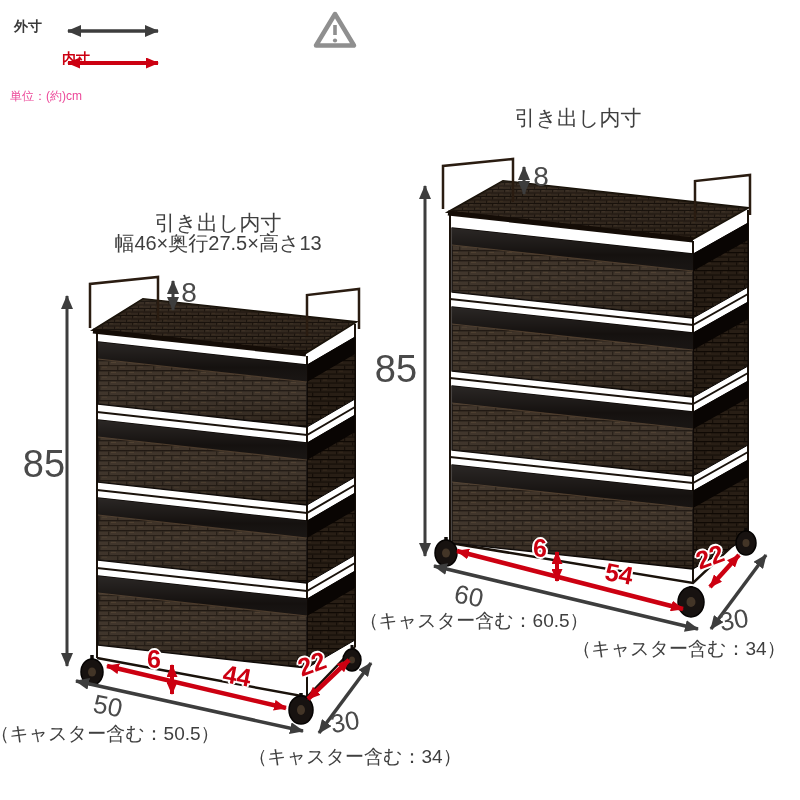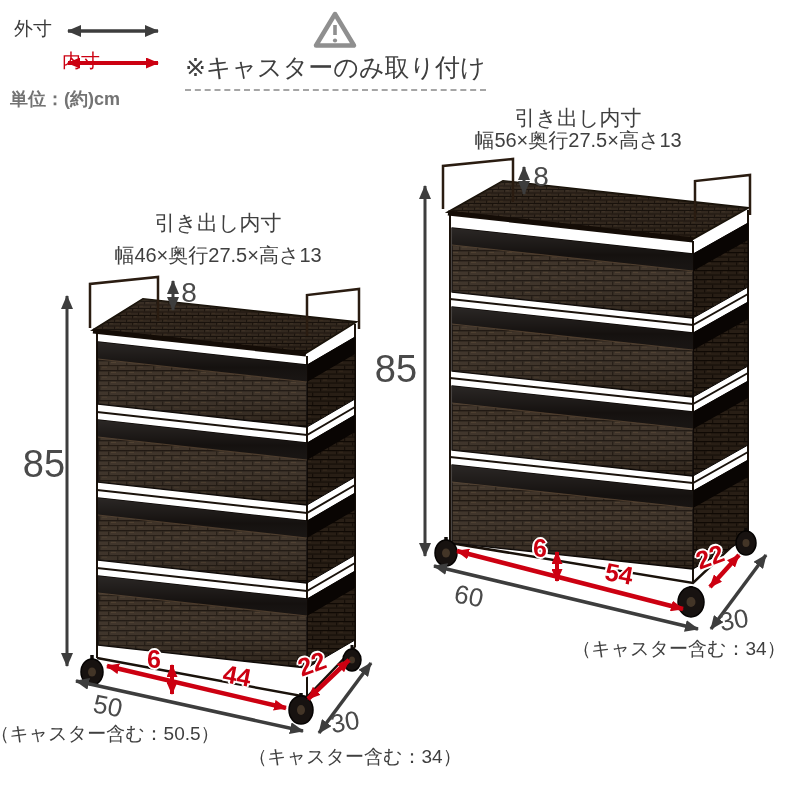--- a/index.html
+++ b/index.html
@@ -12,23 +12,23 @@
   .num{font-size:26px;color:#4a4a4a;}
   .num-lg{font-size:38px;color:#4a4a4a;}
   .num-md{font-size:28px;color:#4a4a4a;}
   .red{font-size:25px;font-weight:bold;color:#cc0011;
        text-shadow:2px 0 0 #fff,-2px 0 0 #fff,0 2px 0 #fff,0 -2px 0 #fff,
                    1px 1px 0 #fff,-1px -1px 0 #fff,1px -1px 0 #fff,-1px 1px 0 #fff;}
   .note{font-size:19px;color:#3f3f3f;}
   .r11{transform:translate(-50%,-50%) rotate(11deg);}
   .rn20{transform:translate(-50%,-50%) rotate(-20deg);}
   .rn10{transform:translate(-50%,-50%) rotate(-10deg);}
-  .legend-label{position:absolute;font-size:19px;font-weight:normal;color:#3a3a3a;line-height:1;white-space:nowrap;}
+  .legend-label{position:absolute;font-size:14px;font-weight:bold;color:#3a3a3a;line-height:1;white-space:nowrap;}
   .legend-red{color:#cc0011;}
-  .unit-label{position:absolute;font-size:18px;font-weight:bold;color:#737373;line-height:1;white-space:nowrap;}
+  .unit-label{position:absolute;font-size:12px;font-weight:normal;color:#ec4899;line-height:1;white-space:nowrap;}
   .warning-text{position:absolute;left:185px;top:55px;font-size:25px;color:#3f3f3f;line-height:1;
                 white-space:nowrap;padding-bottom:9px;border-bottom:2px dashed #a5a5a5;}
 </style>
 </head>
 <body>
 
 <div class="stage">
 
   <svg class="canvas" viewBox="0 0 800 800" xmlns="http://www.w3.org/2000/svg">
     <defs>
@@ -246,38 +246,37 @@
       <line x1="557" y1="552" x2="557" y2="581" stroke="#cc0011" stroke-width="4" marker-start="url(#mr)" marker-end="url(#mr)"></line>
       <line x1="457" y1="551" x2="683" y2="609" stroke="#cc0011" stroke-width="4.5" marker-start="url(#mr)" marker-end="url(#mr)"></line>
       <line x1="710" y1="587" x2="739" y2="555" stroke="#cc0011" stroke-width="4.5" marker-start="url(#mr)" marker-end="url(#mr)"></line>
     </g>
   </svg>
 
   <span class="legend-label" style="left:14px;top:19px;">外寸</span>
   <span class="legend-label legend-red" style="left:14px;top:51px;margin-left:48px;">内寸</span>
   <span class="unit-label" style="left:10px;top:90px;">単位：(約)cm</span>
 
-  <span class="warning-text">※キャスターのみ取り付け</span>
 
   <span class="lbl tl" style="left:218px;top:222px;">引き出し内寸</span>
-  <span class="lbl tl2" style="left:218px;top:243px;margin-top:12px;">幅46×奥行27.5×高さ13</span>
+  <span class="lbl tl2" style="left:218px;top:243px;">幅46×奥行27.5×高さ13</span>
   <span class="lbl num-md" style="left:189px;top:293px;">8</span>
   <span class="lbl num-lg" style="left:44px;top:464px;">85</span>
   <span class="lbl red" style="left:154px;top:659px;">6</span>
   <span class="lbl red r11" style="left:237px;top:676px;">44</span>
   <span class="lbl red rn20" style="left:312px;top:664px;">22</span>
   <span class="lbl num r11" style="left:108px;top:706px;">50</span>
   <span class="lbl note" style="left:105px;top:733px;">（キャスター含む：50.5）</span>
   <span class="lbl num rn10" style="left:345px;top:722px;">30</span>
   <span class="lbl note" style="left:355px;top:756px;">（キャスター含む：34）</span>
 
   <span class="lbl tl" style="left:578px;top:117px;">引き出し内寸</span>
-  <span class="lbl tl2" style="left:578px;top:140px;">幅56×奥行27.5×高さ13</span>
   <span class="lbl num-md" style="left:541px;top:177px;">8</span>
   <span class="lbl num-lg" style="left:396px;top:369px;">85</span>
   <span class="lbl red" style="left:540px;top:548px;">6</span>
   <span class="lbl red r11" style="left:619px;top:574px;">54</span>
   <span class="lbl red rn20" style="left:710px;top:557px;">22</span>
   <span class="lbl num r11" style="left:469px;top:596px;">60</span>
+  <span class="lbl note" style="left:474px;top:620px;">（キャスター含む：60.5）</span>
   <span class="lbl num rn10" style="left:734px;top:620px;">30</span>
   <span class="lbl note" style="left:679px;top:648px;">（キャスター含む：34）</span>
 
 </div>
 
 </body></html>

